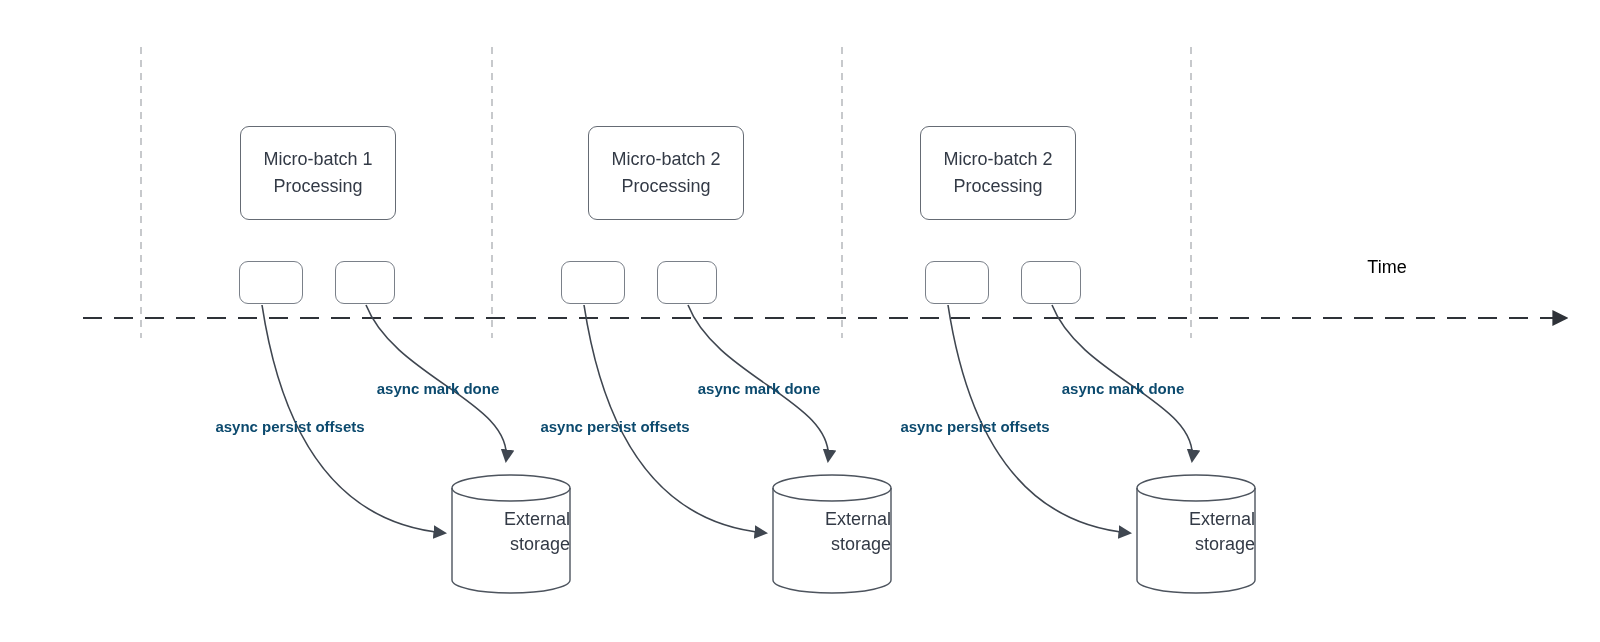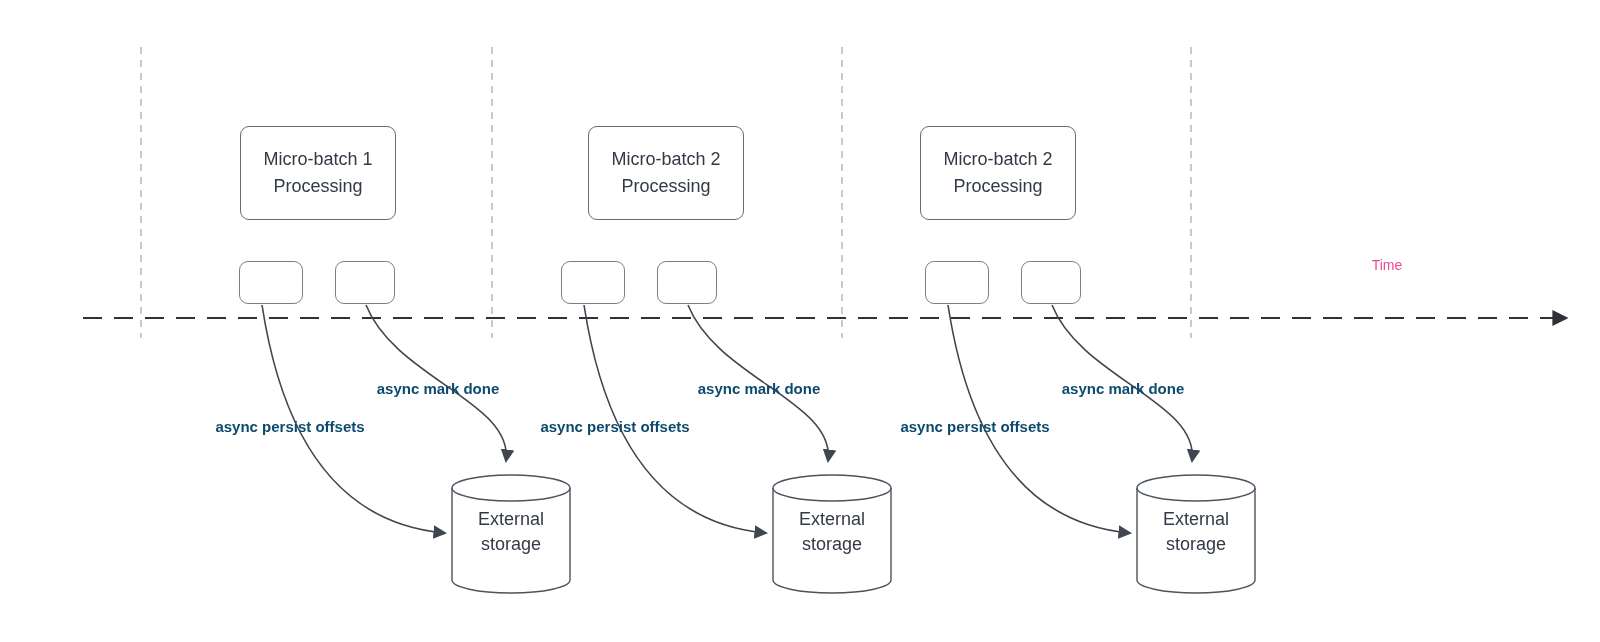--- a/index.html
+++ b/index.html
@@ -22,25 +22,25 @@
     position:absolute;top:261px;height:43px;
     border:1.4px solid #7a8089;border-radius:9px;background:#ffffff;
     box-sizing:border-box;
   }
   .asynclabel{
     position:absolute;transform:translateX(-50%);
     font-size:15px;font-weight:bold;color:#0c4a6e;white-space:nowrap;
   }
   .storagelabel{
     position:absolute;top:507px;width:118px;
-    font-size:18px;line-height:25px;color:#333a46;text-align:center;
+    font-size:18px;line-height:25px;color:#333a46;text-align:right;
   }
   .timelabel{
     position:absolute;top:257px;transform:translateX(-50%);
-    font-size:14px;color:#ec4899;white-space:nowrap;
+    font-size:18px;color:#000000;white-space:nowrap;
   }
 </style>
 </head>
 <body>
 
 <div class="canvas">
 
   <svg class="layer" width="1600" height="642" viewBox="0 0 1600 642">
     <defs>
       <marker id="arrowCurve" viewBox="0 0 10 10" refX="8.5" refY="5" markerWidth="8.5" markerHeight="8.5" orient="auto-start-reverse">

